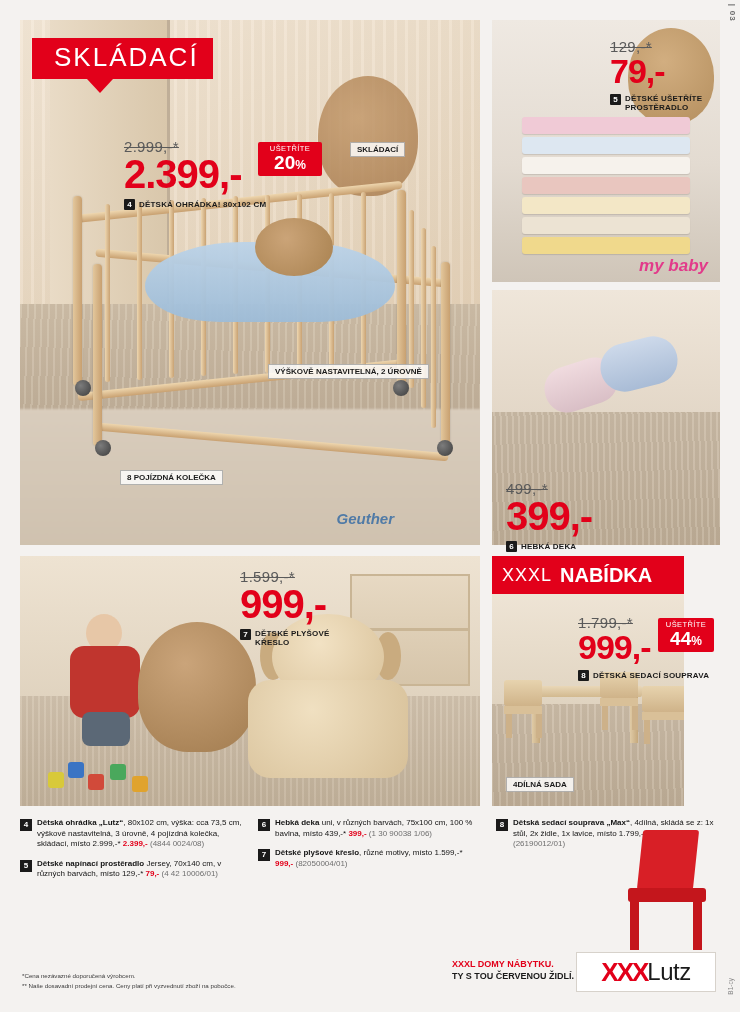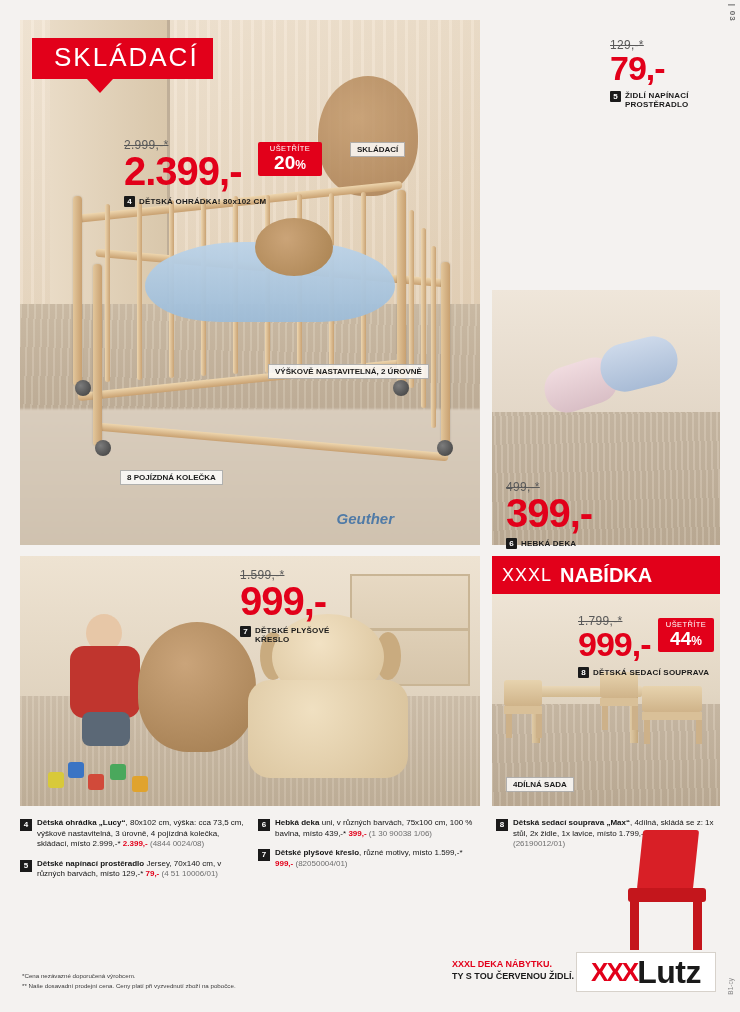--- a/index.html
+++ b/index.html
@@ -128,21 +128,21 @@
   .hero-banner .notch {
     width: 0; height: 0; margin-left: 55px;
     border-left: 13px solid transparent;
     border-right: 13px solid transparent;
     border-top: 14px solid #e2001a;
   }
 
   
   .price-block { position: absolute; }
   .old-price {
-    font-size: 12px; color: #5a5a5a; text-decoration: line-through;
+    font-size: 15px; color: #5a5a5a; text-decoration: line-through;
     letter-spacing: .3px;
   }
   .new-price {
     font-size: 40px; font-weight: bold; color: #e2001a; line-height: .96;
     letter-spacing: -1px;
   }
   .new-price.sm { font-size: 34px; }
   .item-tag {
     display: inline-flex; align-items: center; gap: 4px;
     font-size: 8px; font-weight: bold; color: #1a1a1a; margin-top: 2px;
@@ -271,21 +271,21 @@
   }
   #childphoto .toys {
     position: absolute; left: 28px; bottom: 12px; width: 120px; height: 46px;
   }
   #childphoto .toys i {
     position: absolute; display:block; width: 16px; height: 16px; border-radius: 3px;
   }
 
   
   #offerbox {
-    position: absolute; left: 492px; top: 556px; width: 228px; height: 250px;
+    position: absolute; left: 492px; top: 556px; width: 192px; height: 250px;
     background: #efe9e2; overflow: hidden;
   }
   #offerbox .ohead {
     position: absolute; left: 0; top: 0; width: 228px; height: 38px;
     background: #e2001a; color: #fff;
     display: flex; align-items: center; gap: 8px; padding-left: 10px;
   }
   #offerbox .ohead .xxxl { font-size: 18px; letter-spacing: 1px; }
   #offerbox .ohead .nab  { font-size: 20px; font-weight: bold; }
   #offerbox .scene {
@@ -336,21 +336,21 @@
     font-size: 9px; line-height: 1.35; color: #e2001a; font-weight: bold;
   }
   .slogan .dark { color: #1a1a1a; }
   .xxxl-logo {
     position: absolute; right: 24px; bottom: 20px;
     width: 140px; height: 40px; background: #fff;
     border: 1px solid #d7d2cb;
     display: flex; align-items: center; justify-content: center;
   }
   .xxxl-logo .x { color: #e2001a; font-size: 26px; font-weight: bold; letter-spacing: -2px; }
-  .xxxl-logo .l { color: #1a1a1a; font-size: 32px; font-weight: bold; letter-spacing: -.5px; }
+  .xxxl-logo .l { color: #1a1a1a; font-size: 24px; font-weight: normal; letter-spacing: -.5px; }
   .redchair {
     position: absolute; right: 28px; bottom: 62px; width: 92px; height: 120px;
   }
   .redchair .back { position:absolute; left: 20px; top: 0; width: 56px; height: 60px; background:#d81f26; border-radius: 3px; transform: skewX(-6deg); }
   .redchair .seat { position:absolute; left: 8px; top: 58px; width: 78px; height: 14px; background:#c4161c; border-radius: 3px; }
   .redchair .lg { position:absolute; top: 70px; width: 9px; height: 50px; background:#c4161c; }
   .geuther {
     position: absolute; right: 86px; bottom: 18px;
     font-size: 15px; color: #3a6ea5; font-style: italic; font-weight: bold;
     opacity: .85;
@@ -426,27 +426,40 @@
     <div class="item-tag">
       <span class="num-box">4</span>
       <span>DĚTSKÁ OHRÁDKA! 80x102 CM</span>
     </div>
   </div>
   <div class="save-badge" style="left:258px; top:142px; width:64px;">
     <span class="lbl">UŠETŘÍTE</span>
     <span class="val"><span>20</span><small>%</small></span>
   </div>
 
+  <div class="photo" id="sheets">
+    <div class="bear"></div>
+    <div class="stack">
+      <div class="sheet" style="background:#f0cad6;"></div>
+      <div class="sheet" style="background:#dde7f1;"></div>
+      <div class="sheet" style="background:#f6f2ec;"></div>
+      <div class="sheet" style="background:#e9c6bf;"></div>
+      <div class="sheet" style="background:#f3e7c6;"></div>
+      <div class="sheet" style="background:#ece3d3;"></div>
+      <div class="sheet" style="background:#f0d98c;"></div>
+    </div>
+    <span class="logo">my baby</span>
+  </div>
   <div class="price-block" style="left:610px; top:38px;">
     <div class="old-price">129,-*</div>
     <div class="new-price sm">79,-</div>
     <div class="item-tag" style="align-items:flex-start;">
       <span class="num-box">5</span>
       <span>
-        <span>ŽIDLÍ NAPÍNACÍ</span><br>
+        <span>DĚTSKÉ UŠETŘÍTE</span><br>
         <span>PROSTĚRADLO</span>
       </span>
     </div>
   </div>
 
   <div class="photo" id="blanket">
     <div class="bed"></div>
     <div class="rug"></div>
     <div class="roll1"></div>
     <div class="roll2"></div>
@@ -537,25 +550,25 @@
   </div>
   <div class="save-badge" style="left:658px; top:618px; width:56px;">
     <span class="lbl">UŠETŘÍTE</span>
     <span class="val"><span>44</span><small>%</small></span>
   </div>
 
   <div class="descs">
     <div class="desc-col">
       <div class="desc-item">
         <span class="n">4</span>
-        <span class="t"><b>Dětská ohrádka „Lucy“</b>, 80x102 cm, výška: cca 73,5 cm, výškově nastavitelná, 3 úrovně, 4 pojízdná kolečka, skládací, místo 2.999,-* <span class="red">2.399,-</span> <span class="code">(4844 0024/08)</span></span>
+        <span class="t"><b>Dětská ohrádka „Lutz“</b>, 80x102 cm, výška: cca 73,5 cm, výškově nastavitelná, 3 úrovně, 4 pojízdná kolečka, skládací, místo 2.999,-* <span class="red">2.399,-</span> <span class="code">(4844 0024/08)</span></span>
       </div>
       <div class="desc-item">
         <span class="n">5</span>
-        <span class="t"><b>Dětské napínací prostěradlo</b> Jersey, 70x140 cm, v různých barvách, místo 129,-* <span class="red">79,-</span> <span class="code">(4 51 10006/01)</span></span>
+        <span class="t"><b>Dětské napínací prostěradlo</b> Jersey, 70x140 cm, v různých barvách, místo 129,-* <span class="red">79,-</span> <span class="code">(4 42 10006/01)</span></span>
       </div>
     </div>
     <div class="desc-col">
       <div class="desc-item">
         <span class="n">6</span>
         <span class="t"><b>Hebká deka</b> uni, v různých barvách, 75x100 cm, 100 % bavlna, místo 439,-* <span class="red">399,-</span> <span class="code">(1 30 90038 1/06)</span></span>
       </div>
       <div class="desc-item">
         <span class="n">7</span>
         <span class="t"><b>Dětské plyšové křeslo</b>, různé motivy, místo 1.599,-* <span class="red">999,-</span> <span class="code">(82050004/01)</span></span>
@@ -568,21 +581,21 @@
       </div>
     </div>
   </div>
 
   <div class="footnote">
     <div>*Cena nezávazné doporučená výrobcem.</div>
     <div>** Naše dosavadní prodejní cena. Ceny platí při vyzvednutí zboží na pobočce.</div>
   </div>
 
   <div class="slogan">
-    <div>XXXL DEKA NÁBYTKU.</div>
+    <div>XXXL DOMY NÁBYTKU.</div>
     <div class="dark">TY S TOU ČERVENOU ŽIDLÍ.</div>
   </div>
 
   <div class="redchair">
     <div class="back"></div>
       <div class="seat"></div>
     <div class="lg" style="left:10px;"></div>
     <div class="lg" style="right:10px;"></div>
   </div>
 

